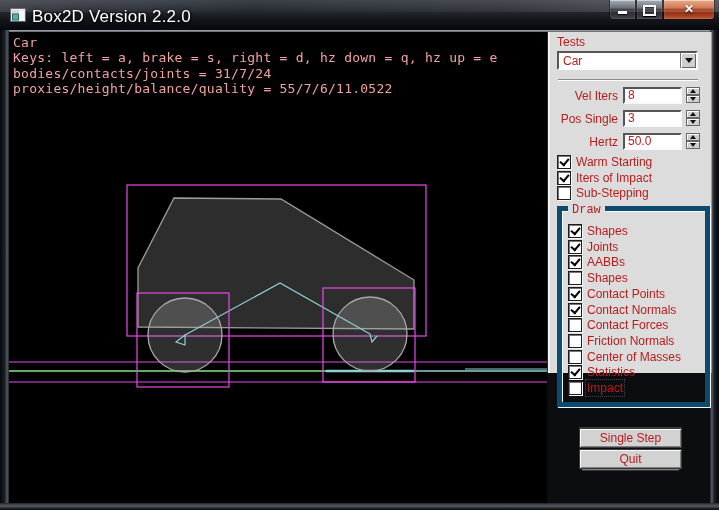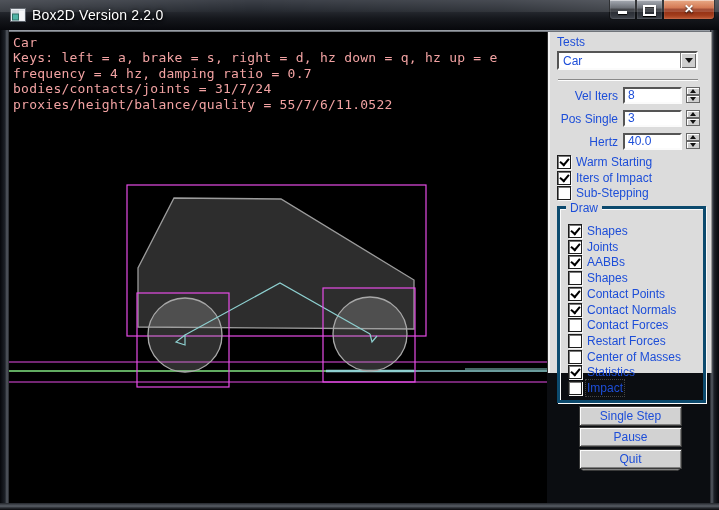--- a/index.html
+++ b/index.html
@@ -24,21 +24,21 @@
   }
   .side-border{position:absolute;top:30px;height:473px;width:9px;background:linear-gradient(90deg,#05060a,#1c2027 55%,#565b63 78%,#22252b);}
   #border-left{left:0;}
   #border-right{right:0;transform:scaleX(-1);}
   #border-bottom{
     position:absolute;left:0;top:503px;width:719px;height:7px;
     background:linear-gradient(180deg,#23262c,#585d65 45%,#2a2d33 70%,#090a0d);
   }
   #app-icon{position:absolute;left:10px;top:7px;width:16px;height:16px;}
   #title-text{
-    position:absolute;left:32px;top:7px;color:#ffffff;font-size:14px;
+    position:absolute;left:32px;top:7px;color:#ffffff;font-size:17px;
     text-shadow:0 1px 3px #000,0 0 4px rgba(0,0,0,.8);letter-spacing:.2px;text-align:center;
   }
   #caption-buttons{position:absolute;left:609px;top:0;height:19px;display:flex;}
   .capbtn{
     position:relative;height:19px;border:1px solid #101215;border-top:none;
     box-shadow:inset 0 1px 0 rgba(255,255,255,.45), inset 0 0 0 1px rgba(255,255,255,.08);
     background:linear-gradient(180deg,#9aa0aa 0%,#575c64 40%,#26292f 50%,#32363d 80%,#43474e 100%);
     display:flex;align-items:center;justify-content:center;
   }
   #btn-minimize{width:25px;border-bottom-left-radius:4px;}
@@ -58,21 +58,21 @@
   .statline{
     color:#f2a2a2;font-family:"DejaVu Sans Mono",monospace;font-size:13px;
     line-height:15.4px;letter-spacing:.25px;white-space:pre;
   }
   #scene{position:absolute;left:0;top:0;}
   
   #panel{
     position:absolute;left:547px;top:32px;width:164px;height:341px;
     background:#dcdcdc;border-left:1px solid #2a2a2a;
     box-shadow:inset 2px 0 0 #f2f2f2, inset -1px 0 0 #9a9a9a;
-    font-size:12px;color:#1d4ed8;
+    font-size:12px;color:#b91c1c;
   }
   .plabel{position:absolute;white-space:nowrap;}
   
   #tests-dropdown{
     position:absolute;left:9px;top:19px;width:141px;height:19px;background:#fff;
     border-top:2px solid #555;border-left:2px solid #555;
     border-bottom:2px solid #fbfbfb;border-right:2px solid #fbfbfb;
     box-sizing:border-box;
   }
   #tests-value{position:absolute;left:4px;top:1px;font-size:12px;}
@@ -112,21 +112,21 @@
   }
   .cbmark{
     position:absolute;left:2px;top:2px;width:7px;height:4px;
     border-left:2px solid #000;border-bottom:2px solid #000;transform:rotate(-50deg);
   }
   .cblabel{position:absolute;left:19px;top:0;white-space:nowrap;line-height:14px;}
   .cblabel.focused{outline:1px dotted #444;outline-offset:1px;}
   
   #draw-group{
     position:absolute;left:9px;top:174px;width:143px;height:191px;
-    border:3px solid #0c4a6e;box-shadow:1px 1px 0 #fbfbfb,inset 1px 1px 0 #fbfbfb;
+    border:5px solid #0c4a6e;box-shadow:1px 1px 0 #fbfbfb,inset 1px 1px 0 #fbfbfb;font-family:Liberation Mono, monospace;
   }
   #draw-legend{position:absolute;left:6px;top:-8px;background:#dcdcdc;padding:0 4px;}
   
   .pbtn{
     position:absolute;left:31px;width:103px;height:20px;background:#d2d2d2;
     border:1px solid #3a3a3a;box-sizing:border-box;
     box-shadow:inset 1px 1px 0 #fbfbfb,inset -1px -1px 0 #808080;
     display:flex;align-items:center;justify-content:center;font-size:12px;
   }
 </style>
@@ -182,21 +182,20 @@
       <polyline points="185,335 280,283 370,334" fill="none" stroke="#8ed0d0" stroke-width="1.2"></polyline>
       <path d="M185,335 l-9,7 9,3 z" fill="none" stroke="#8ed0d0" stroke-width="1.2"></path>
       <path d="M370,334 l2,8 5,-6" fill="none" stroke="#8ed0d0" stroke-width="1.2"></path>
 
       <rect x="137" y="293" width="92" height="94" fill="none" stroke="#e64ce6" stroke-width="1.2"></rect>
       <rect x="323" y="288" width="92" height="94" fill="none" stroke="#e64ce6" stroke-width="1.2"></rect>
     </svg>
     <div id="stats">
         <div class="statline">Car</div>
         <div class="statline">Keys: left = a, brake = s, right = d, hz down = q, hz up = e</div>
-        <div class="statline">frequency = 4 hz, damping ratio = 0.7</div>
         <div class="statline">bodies/contacts/joints = 31/7/24</div>
         <div class="statline">proxies/height/balance/quality = 55/7/6/11.0522</div>
       </div>
   </div>
 
   <div id="panel">
     <span class="plabel" style="left:9px;top:3px;">Tests</span>
 
     <div id="tests-dropdown">
       <span id="tests-value">Car</span>
@@ -226,21 +225,21 @@
         <div class="spinbtn spin-up">
             <div class="tri-up-s"></div>
           </div>
         <div class="spinbtn spin-down">
             <div class="tri-down-s"></div>
           </div>
       </div>
     </div>
     <div class="spinrow" style="top:101px;">
       <span class="spinlabel">Hertz</span>
-      <div class="spinfield">40.0</div>
+      <div class="spinfield">50.0</div>
       <div class="spinner">
         <div class="spinbtn spin-up">
             <div class="tri-up-s"></div>
           </div>
         <div class="spinbtn spin-down">
             <div class="tri-down-s"></div>
           </div>
       </div>
     </div>
 
@@ -300,37 +299,37 @@
             <span class="cbmark"></span>
           </span>
           <span class="cblabel">Contact Normals</span>
         </div>
         <div class="chkrow" style="left: 20px; top: 286.2px;">
           <span class="cb"></span>
           <span class="cblabel">Contact Forces</span>
         </div>
         <div class="chkrow" style="left: 20px; top: 301.9px;">
           <span class="cb"></span>
-          <span class="cblabel">Restart Forces</span>
+          <span class="cblabel">Friction Normals</span>
         </div>
         <div class="chkrow" style="left: 20px; top: 317.6px;">
           <span class="cb"></span>
           <span class="cblabel">Center of Masses</span>
         </div>
         <div class="chkrow" style="left: 20px; top: 333.3px;">
           <span class="cb">
             <span class="cbmark"></span>
           </span>
           <span class="cblabel">Statistics</span>
         </div>
         <div class="chkrow" style="left: 20px; top: 349px;">
           <span class="cb"></span>
           <span class="cblabel focused">Impact</span>
         </div>
       </div>
 
     <div class="pbtn" style="top:367px;margin-top:28px;">Pause</div>
-    <div class="pbtn" style="top:374px;">Single Step</div>
+    <div class="pbtn" style="top:396px;">Single Step</div>
     <div class="pbtn" style="top:419px;border-radius:6px;">Restart</div>
     <div class="pbtn" style="top:417px;">Quit</div>
   </div>
 
 </div>
 
 </body></html>

